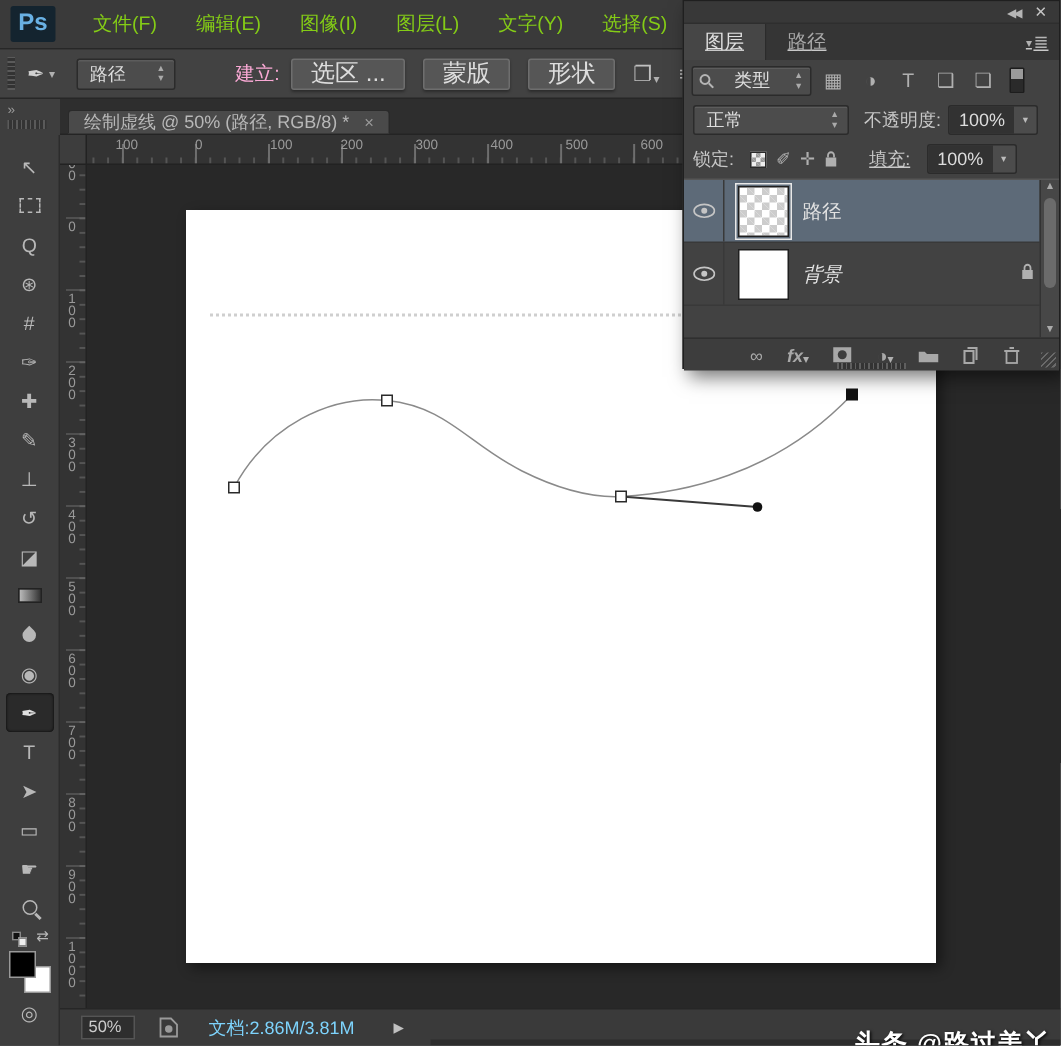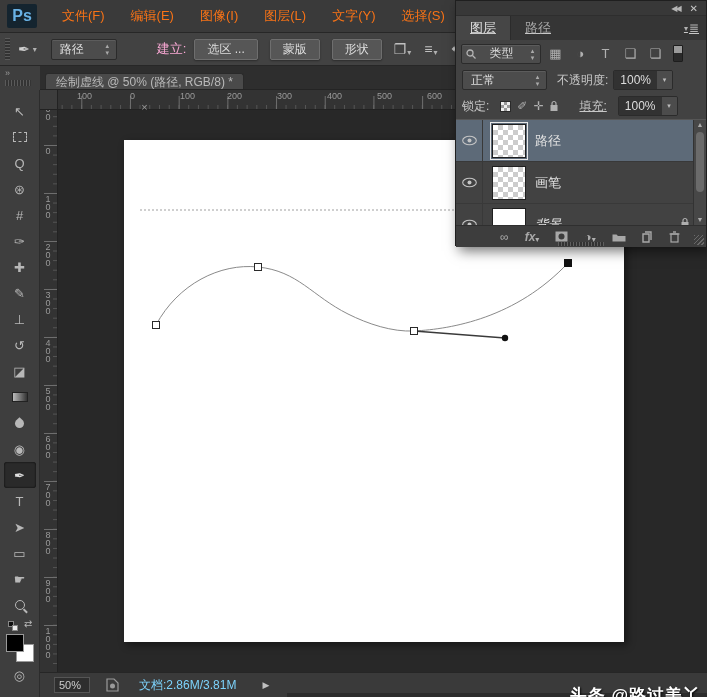--- a/index.html
+++ b/index.html
@@ -9,48 +9,48 @@
     background:#282828; font-family:"Liberation Sans", sans-serif;
     color:#c8c8c8; -webkit-font-smoothing:antialiased;
   }
   
   .menubar { position:absolute; top:0; left:0; right:0; height:33px;
     background:#3a3a3a; border-bottom:1px solid #272727;
     display:flex; align-items:center; z-index:3; }
   .ps-logo { width:30px; height:24px; margin:0 12px 0 7px; background:#14242f;
     color:#69b1e4; font-weight:bold; font-size:16px; display:flex;
     align-items:center; justify-content:center; border-radius:2px; }
-  .menu-item { font-size:13px; color:#f97316; padding:0 13px; white-space:nowrap; }
+  .menu-item { font-size:13px; color:#84cc16; padding:0 13px; white-space:nowrap; }
   
   .optionsbar { position:absolute; top:33px; left:0; right:0; height:33px;
     background:#424242; border-bottom:1px solid #272727;
     display:flex; align-items:center; z-index:3; }
   .grip-v { width:5px; height:22px; margin:0 8px 0 5px;
     background:repeating-linear-gradient(to bottom,#5a5a5a 0 1px,#333 1px 3px); }
   .tool-preset { display:flex; align-items:center; gap:3px; margin-right:14px;
     color:#d0d0d0; font-size:14px; }
   .caret { font-size:8px; color:#b0b0b0; }
   .dropdown { display:flex; align-items:center; justify-content:space-between;
     height:21px; background:#4c4c4c; border:1px solid #2b2b2b; border-radius:2px;
     font-size:12px; color:#ddd; padding:0 4px 0 8px; box-shadow:inset 0 1px 0 #5c5c5c; }
   .spinner { font-size:7px; color:#aaa; letter-spacing:-1px; line-height:7px;
     display:inline-block; width:10px; text-align:center; }
   .opt-select { width:66px; margin-right:14px; }
   .opt-label { font-size:13px; color:#f9a8d4; margin-right:8px;margin-left:26px; }
   .opt-btn { height:21px; padding:0 12px; margin-right:12px; background:#565656;
-    border:1px solid #6e6e6e; border-radius:2px; color:#ddd; font-size:12px;
+    border:1px solid #6e6e6e; border-radius:2px; color:#ddd; font-size:16px;
     display:flex; align-items:center; box-shadow:0 1px 2px rgba(0,0,0,.35); }
   .opt-icon { color:#c0c0c0; font-size:14px; margin-right:13px; display:flex; align-items:flex-end; }
   .opt-icon .caret { margin-left:1px; }
   
   .tabrow { position:absolute; top:66px; left:40px; right:0; height:24px;
     background:#2e2e2e; border-bottom:1px solid #242424; display:flex; align-items:flex-end; z-index:2; }
   .doctab { height:16px; margin-left:5px; padding:0 10px; background:#4a4a4a;
     border:1px solid #2a2a2a; border-bottom:none; border-radius:3px 3px 0 0;
-    display:flex; align-items:center; gap:10px; font-size:12px; color:#b8b8b8;flex-direction:column; }
+    display:flex; align-items:center; gap:10px; font-size:12px; color:#b8b8b8; }
   .doctab .close { color:#9a9a9a; font-size:11px; }
   .toolbar-header { position:absolute; top:66px; left:0; width:40px; height:24px;
     background:#3e3e3e; z-index:2; font-size:9px; color:#9a9a9a; padding:2px 0 0 5px; }
   .toolbar-header .hgrip { width:26px; height:6px; margin-top:2px;
     background:repeating-linear-gradient(to right,#5a5a5a 0 1px,#343434 1px 3px); }
   
   .h-ruler { position:absolute; top:90px; left:40px; right:0; height:20px;
     background:#333; border-bottom:1px solid #222; z-index:1;
     background-image:
       linear-gradient(to right,#6e6e6e 1px,transparent 1px),
@@ -117,21 +117,21 @@
   .ptab.active { background:#464646; color:#e0e0e0; border-right:1px solid #2b2b2b; }
   .ptab-menu { margin-left:auto; display:flex; align-items:center; padding-right:7px;
     color:#b5b5b5; font-size:12px; gap:1px; }
   .filter-row { height:27px; display:flex; align-items:center; gap:4px; padding:0 5px; }
   .type-select { width:80px; height:20px; padding:0 3px 0 4px; }
   .filter-ic { width:21px; height:18px; display:flex; align-items:center; justify-content:center;
     color:#b0b0b0; font-size:13px; }
   .filter-toggle { width:10px; height:17px; margin-left:3px; border:1px solid #1d1d1d;
     background:linear-gradient(#9a9a9a 0 45%, #2a2a2a 45%); border-radius:1px; }
   .blend-row { height:26px; display:flex; align-items:center; padding:0 6px; }
-  .blend-select { width:85px; height:20px; margin-right:10px; }
+  .blend-select { width:104px; height:20px; margin-right:10px; }
   .plabel { font-size:12px; color:#c8c8c8; margin-right:5px; white-space:nowrap; }
   .value-box { display:flex; align-items:center; height:20px; border:1px solid #2b2b2b; border-radius:2px; overflow:hidden; }
   .value-box .val { background:#323232; height:100%; display:flex; align-items:center;
     padding:0 6px; color:#ddd; font-size:12px; min-width:38px; }
   .value-box .arrow { background:#4c4c4c; height:100%; width:15px; display:flex;
     align-items:center; justify-content:center; font-size:7px; color:#bbb; }
   .lock-row { height:26px; display:flex; align-items:center; padding:0 6px; gap:6px; }
   .lock-ic { color:#b0b0b0; font-size:12px; display:flex; align-items:center; }
   .checker-mini { width:11px; height:11px; border:1px solid #2a2a2a; background:#eee;
     background-image:linear-gradient(45deg,#999 25%,transparent 25%,transparent 75%,#999 75%),
@@ -433,30 +433,20 @@
         <span class="thumb checker"></span>
         <span class="layer-name">路径</span>
       </div>
       <div class="layer-row">
         <span class="eye-cell">
           <svg width="15" height="11">
             <ellipse cx="7.5" cy="5.5" rx="6.8" ry="4.3" fill="none" stroke="#c5c5c5" stroke-width="1.1"></ellipse>
             <circle cx="7.5" cy="5.5" r="2" fill="#c5c5c5"></circle>
           </svg>
         </span>
-        <span class="thumb checker"></span>
-        <span class="layer-name">画笔</span>
-      </div>
-      <div class="layer-row">
-        <span class="eye-cell">
-          <svg width="15" height="11">
-            <ellipse cx="7.5" cy="5.5" rx="6.8" ry="4.3" fill="none" stroke="#c5c5c5" stroke-width="1.1"></ellipse>
-            <circle cx="7.5" cy="5.5" r="2" fill="#c5c5c5"></circle>
-          </svg>
-        </span>
         <span class="thumb white"></span>
         <span class="layer-name bgname">背景</span>
         <span class="row-lock">
           <svg width="10" height="12">
             <path d="M3 5 V3.5 A2 2 0 0 1 7 3.5 V5" fill="none" stroke="#b0b0b0" stroke-width="1.2"></path>
             <rect x="1.5" y="5" width="7" height="6" fill="#b0b0b0"></rect>
           </svg>
         </span>
       </div>
       <div class="scrollbar">

